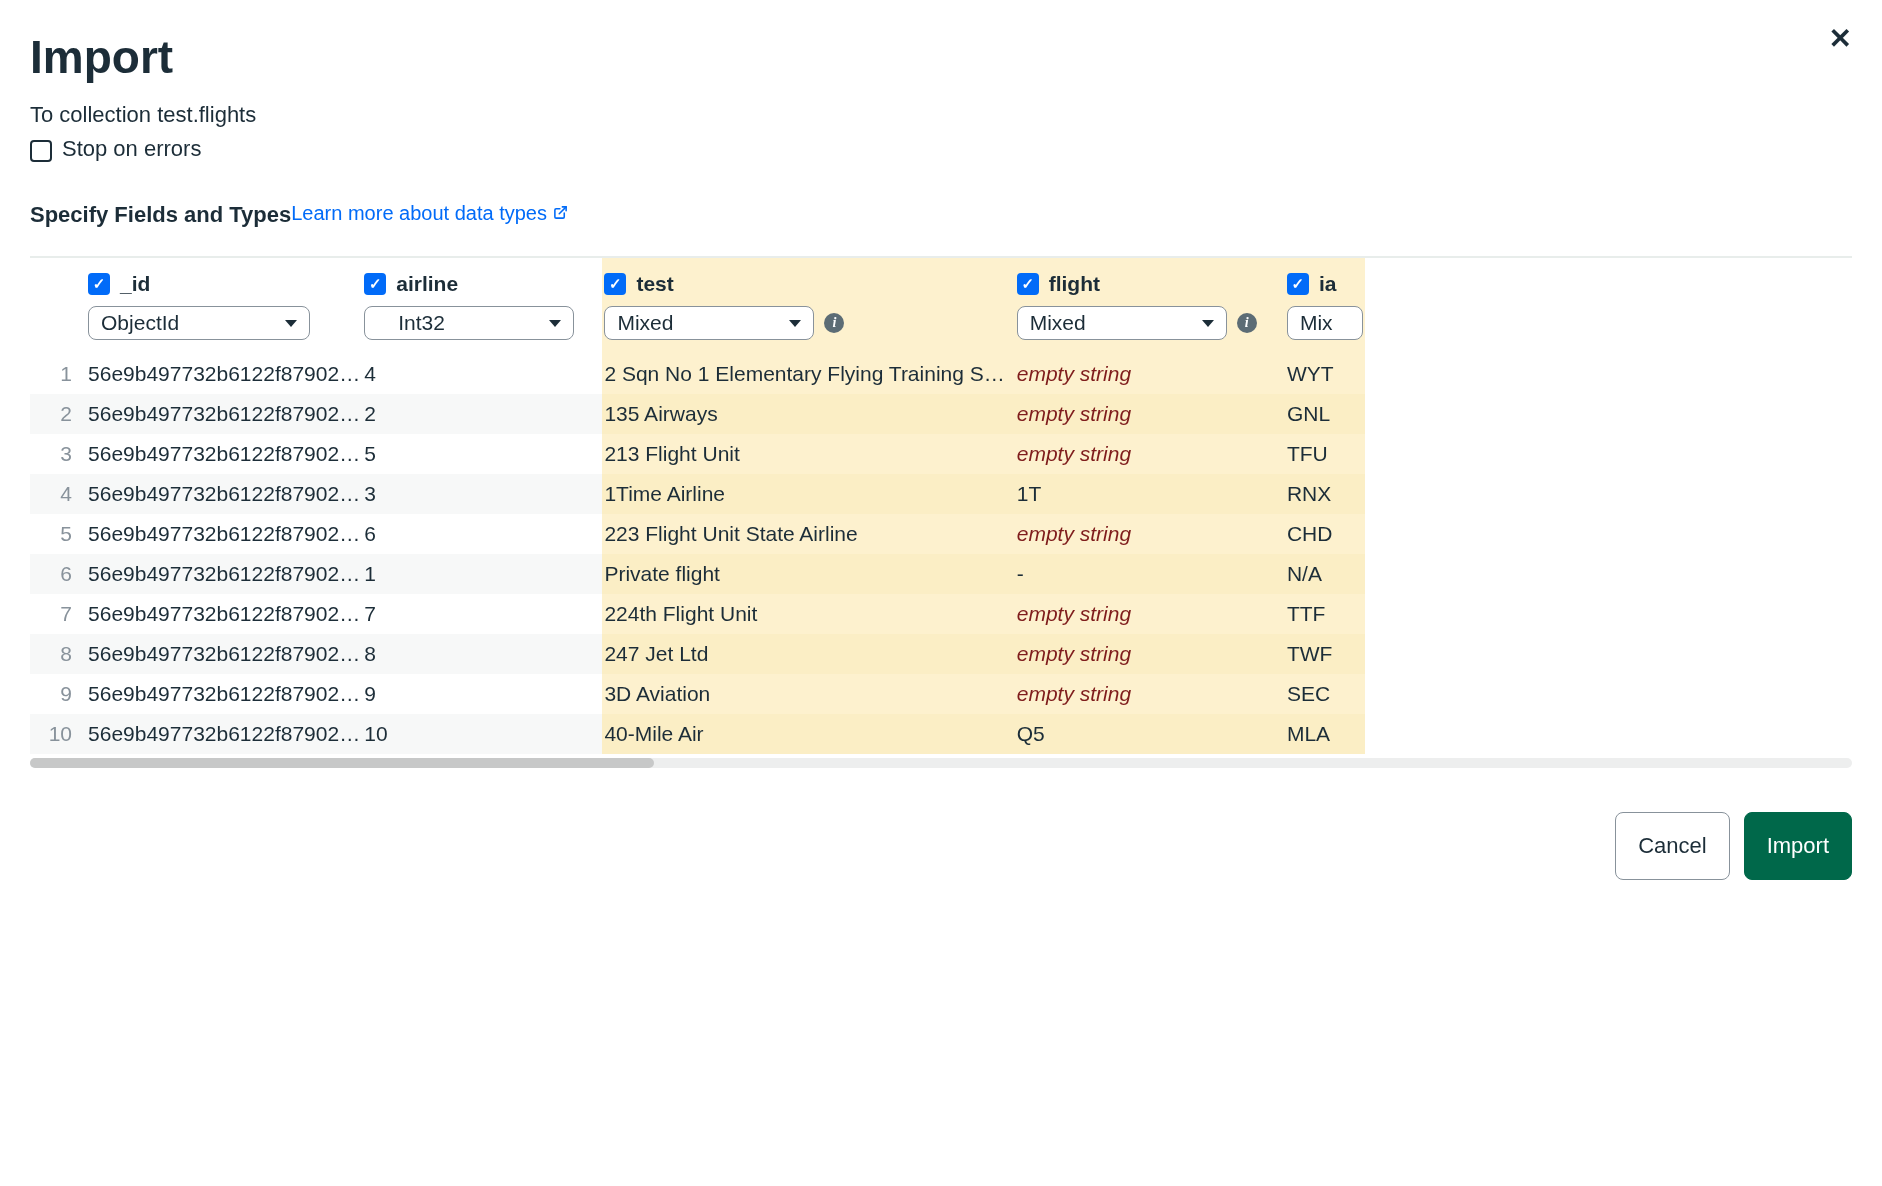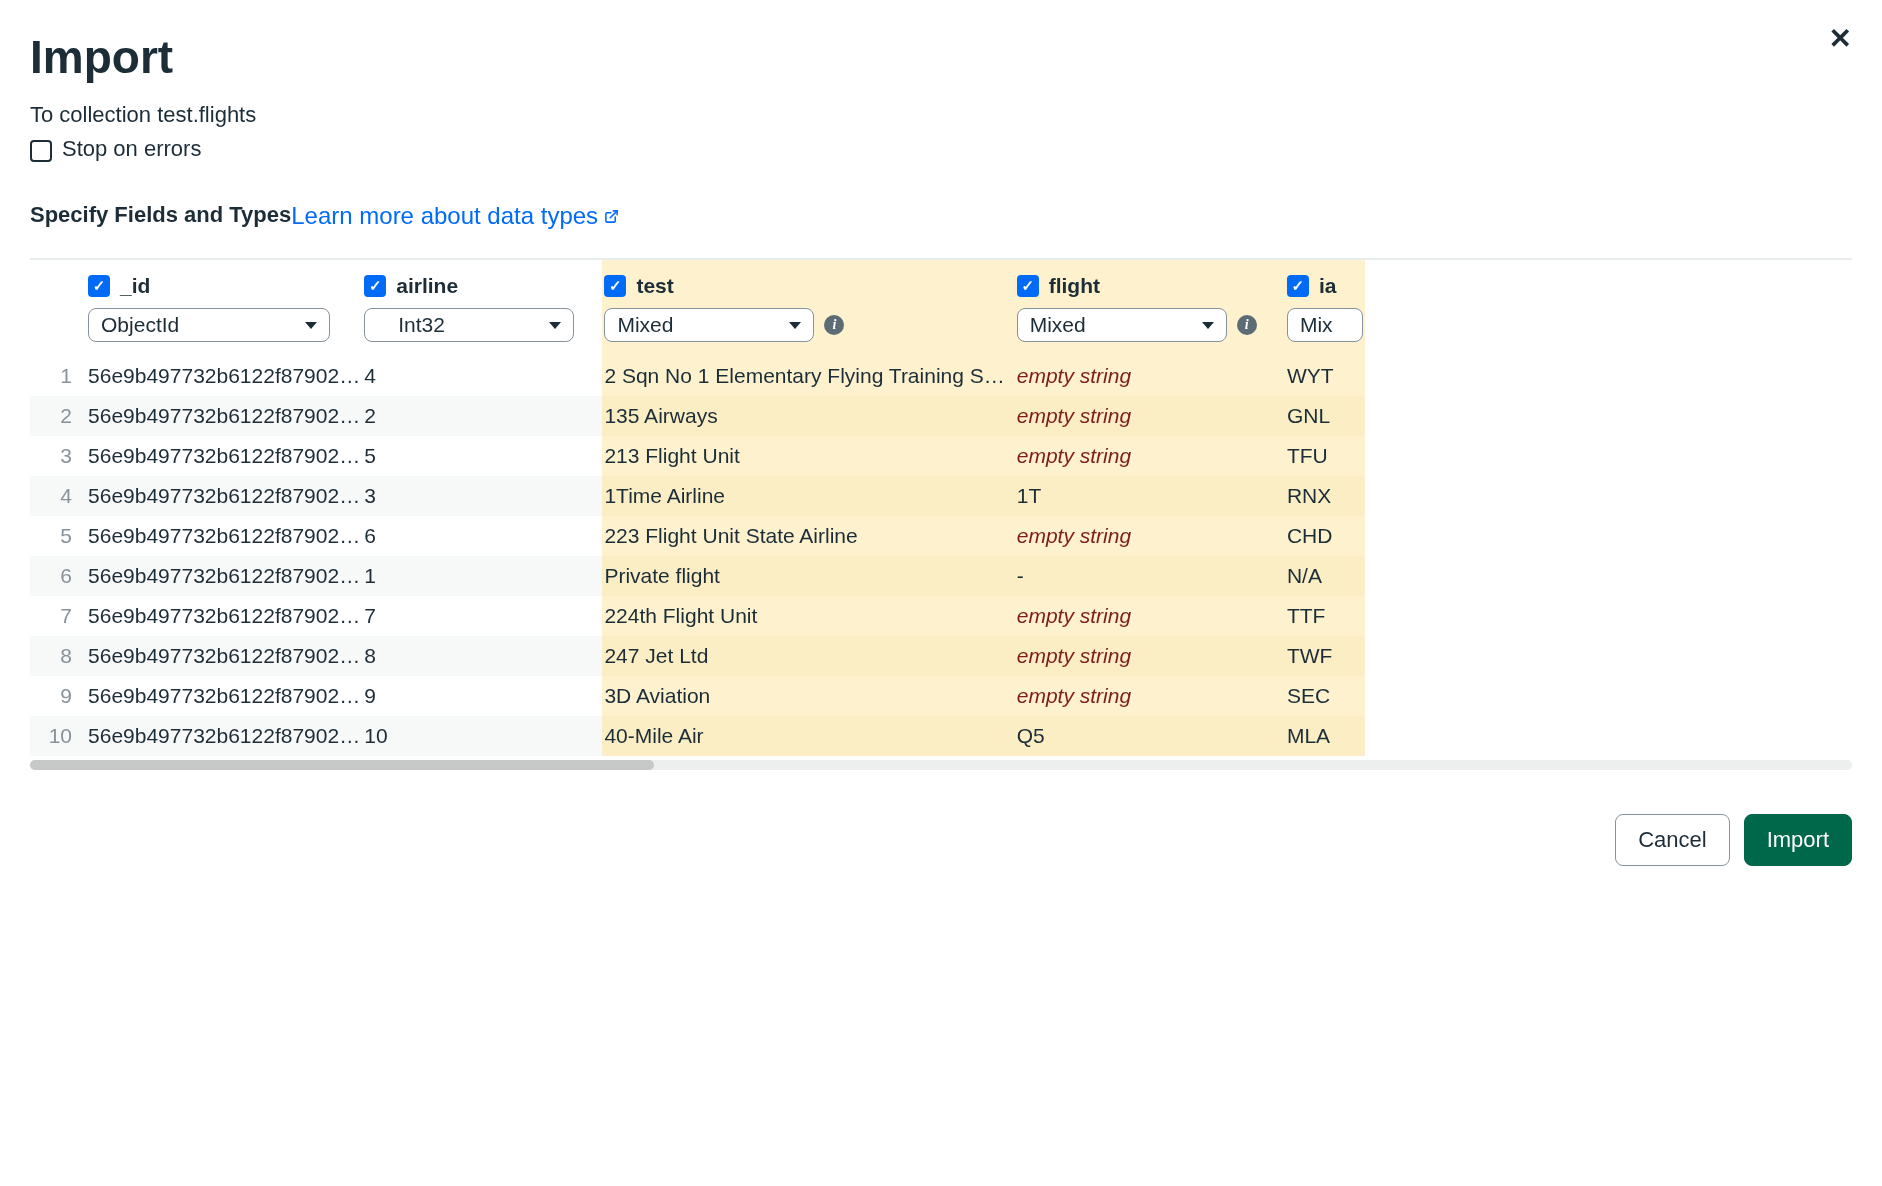--- a/index.html
+++ b/index.html
@@ -45,21 +45,21 @@
   .section-row {
     display: flex;
     align-items: flex-start;
     margin-bottom: 28px;
   }
   .section-label {
     font-size: 22px;
     font-weight: 700;
   }
   .learn-link {
-    font-size: 24px;
+    font-size: 20px;
     color: #016bf8;
     text-decoration: none;
     display: inline-flex;
     align-items: center;
     gap: 6px;
   }
   .ext-icon svg { width: 15px; height: 15px; }
   
   .table-wrap {
     width: 100%;
@@ -128,21 +128,21 @@
     display: inline-flex;
     align-items: center;
     justify-content: space-between;
     border: 1.5px solid #88929b;
     border-radius: 8px;
     padding: 4px 12px;
     font-size: 21px;
     background: #fff;
     min-width: 0;
   }
-  .type-sel.w-id    { width: 242px; }
+  .type-sel.w-id    { width: 222px; }
   .type-sel.w-air   { width: 210px; padding-left: 33px; }
   .type-sel.w-name  { width: 210px; }
   .type-sel.w-alias { width: 210px; }
   .type-sel.w-iata  { width: 86px; }
   .caret {
     width: 0; height: 0;
     border-left: 6px solid transparent;
     border-right: 6px solid transparent;
     border-top: 7px solid #1c2d38;
   }
@@ -178,21 +178,21 @@
   }
 
   .footer-btns {
     display: flex;
     justify-content: flex-end;
     gap: 14px;
     margin-top: 44px;
   }
   .btn {
     font-size: 22px;
-    padding: 12px 22px;
+    padding: 20px 22px;
     border-radius: 8px;
     cursor: pointer;
   }
   .btn-cancel {
     background: #fff;
     border: 1.5px solid #88929b;
     color: #1c2d38;
   }
   .btn-import {
     background: #00684a;

